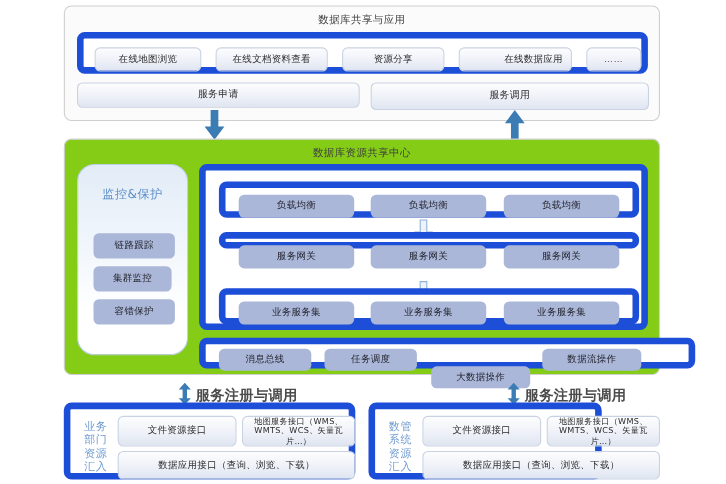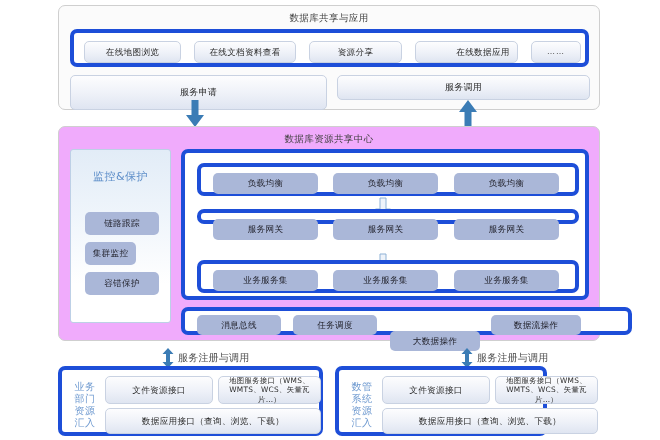--- a/index.html
+++ b/index.html
@@ -21,21 +21,21 @@
   .outer-title {
     text-align: center;
     font-size: 9.5px;
     color: #3f3f3f;
     letter-spacing: .4px;
   }
 
   
   .bluebox {
     position: absolute;
-    border: 4px solid #1d4ed8;
+    border: 6px solid #1d4ed8;
     border-radius: 7px;
     background: #ffffff;
   }
 
   
   .chip-pale {
     position: absolute;
     display: flex; align-items: center; justify-content: center;
     text-align: center;
     border: 1px solid #c9d2e2;
@@ -59,21 +59,21 @@
     font-size: 8.6px;
     letter-spacing: .3px;
     line-height: 1.25;
     padding: 0 3px;
   }
 
   
   .mon-panel {
     position: absolute;
     border: 1px solid #bdd0e6;
-    border-radius: 3px;
+    border-radius: 16px;
     background: linear-gradient(180deg,#e2ecf7 0%,#eff5fb 38%,#ffffff 78%);
   }
   .mon-title {
     position: absolute;
     width: 100%;
     text-align: center;
     font-size: 11px;
     color: #5b8cc8;
     letter-spacing: .5px;
   }
@@ -87,66 +87,67 @@
     font-size: 10px;
     line-height: 1.18;
     letter-spacing: .5px;
   }
 
   
   .arrow { position: absolute; }
   .arrow svg { display: block; }
   .arrow-label {
     position: absolute;
-    font-size: 10px;
+    font-size: 13px;
     color: #4b4b4b;
     white-space: nowrap;
     letter-spacing: .2px;
+    font-weight: bold;
   }
 
   .ell { letter-spacing: 1px; font-size: 8px; color:#555; }
 </style>
 </head>
 <body>
 
 <div id="canvas">
 
   <div class="outer" style="left:58px; top:5px; width:542px; height:105px;">
     <div class="outer-title" style="margin-top:6px;">数据库共享与应用</div>
 
     <div class="bluebox" style="left:11px; top:23px; width:519px; height:38px;">
       <div class="chip-pale" style="left:10px; top:8px; width:97px; height:22px;">在线地图浏览</div>
       <div class="chip-pale" style="left:120px; top:8px; width:102px; height:22px;">在线文档资料查看</div>
       <div class="chip-pale" style="left:235px; top:8px; width:93px; height:22px;">资源分享</div>
       <div class="chip-pale" style="left:341px; top:8px; width:103px; height:22px;padding-left:36px;">在线数据应用</div>
       <div class="chip-pale ell" style="left:457px; top:8px; width:50px; height:22px;">……</div>
     </div>
 
-    <div class="chip-pale" style="left:11px; top:69px; width:257px; height:35px; font-size:9px;">服务申请</div>
+    <div class="chip-pale" style="left:11px; top:69px; width:257px; height:23px; font-size:9px;">服务申请</div>
     <div class="chip-pale" style="left:278px; top:69px; width:253px; height:25px; font-size:9px;">服务调用</div>
   </div>
 
   <div class="arrow" style="left:185px; top:100px;">
     <svg width="20" height="28" viewBox="0 0 20 28">
       <path d="M6.5 0 H13.5 V15 H19 L10 27 L1 15 H6.5 Z" fill="#3b7cb5"></path>
     </svg>
   </div>
   <div class="arrow" style="left:458px; top:100px;">
     <svg width="20" height="28" viewBox="0 0 20 28">
       <path d="M10 0 L19 12 H13.5 V27 H6.5 V12 H1 Z" fill="#3b7cb5"></path>
     </svg>
   </div>
 
-  <div class="outer" style="left:58px; top:126px; width:542px; height:215px; background:#f0abfc;">
+  <div class="outer" style="left:58px; top:126px; width:542px; height:215px; background:#84cc16;">
     <div class="outer-title" style="margin-top:6px;">数据库资源共享中心</div>
 
     <div class="mon-panel" style="left:11px; top:22px; width:101px; height:174px;">
       <div class="mon-title" style="top:19px;">监控&amp;保护</div>
       <div class="chip-blue" style="left:14px; top:62px; width:74px; height:23px;">链路跟踪</div>
-      <div class="chip-blue" style="left:14px; top:92px; width:51px; height:23px;text-align:right;">集群监控</div>
+      <div class="chip-blue" style="left:14px; top:92px; width:71px; height:23px;text-align:right;">集群监控</div>
       <div class="chip-blue" style="left:14px; top:122px; width:74px; height:23px;">容错保护</div>
     </div>
 
     <div class="bluebox" style="left:122px; top:22px; width:408px; height:151px;">
 
       <div class="bluebox" style="left:12px; top:10px; width:382px; height:33px;">
         <div class="chip-blue" style="left:12px; top:6px; width:105px; height:21px;">负载均衡</div>
         <div class="chip-blue" style="left:132px; top:6px; width:105px; height:21px;">负载均衡</div>
         <div class="chip-blue" style="left:253px; top:6px; width:105px; height:21px;">负载均衡</div>
       </div>

